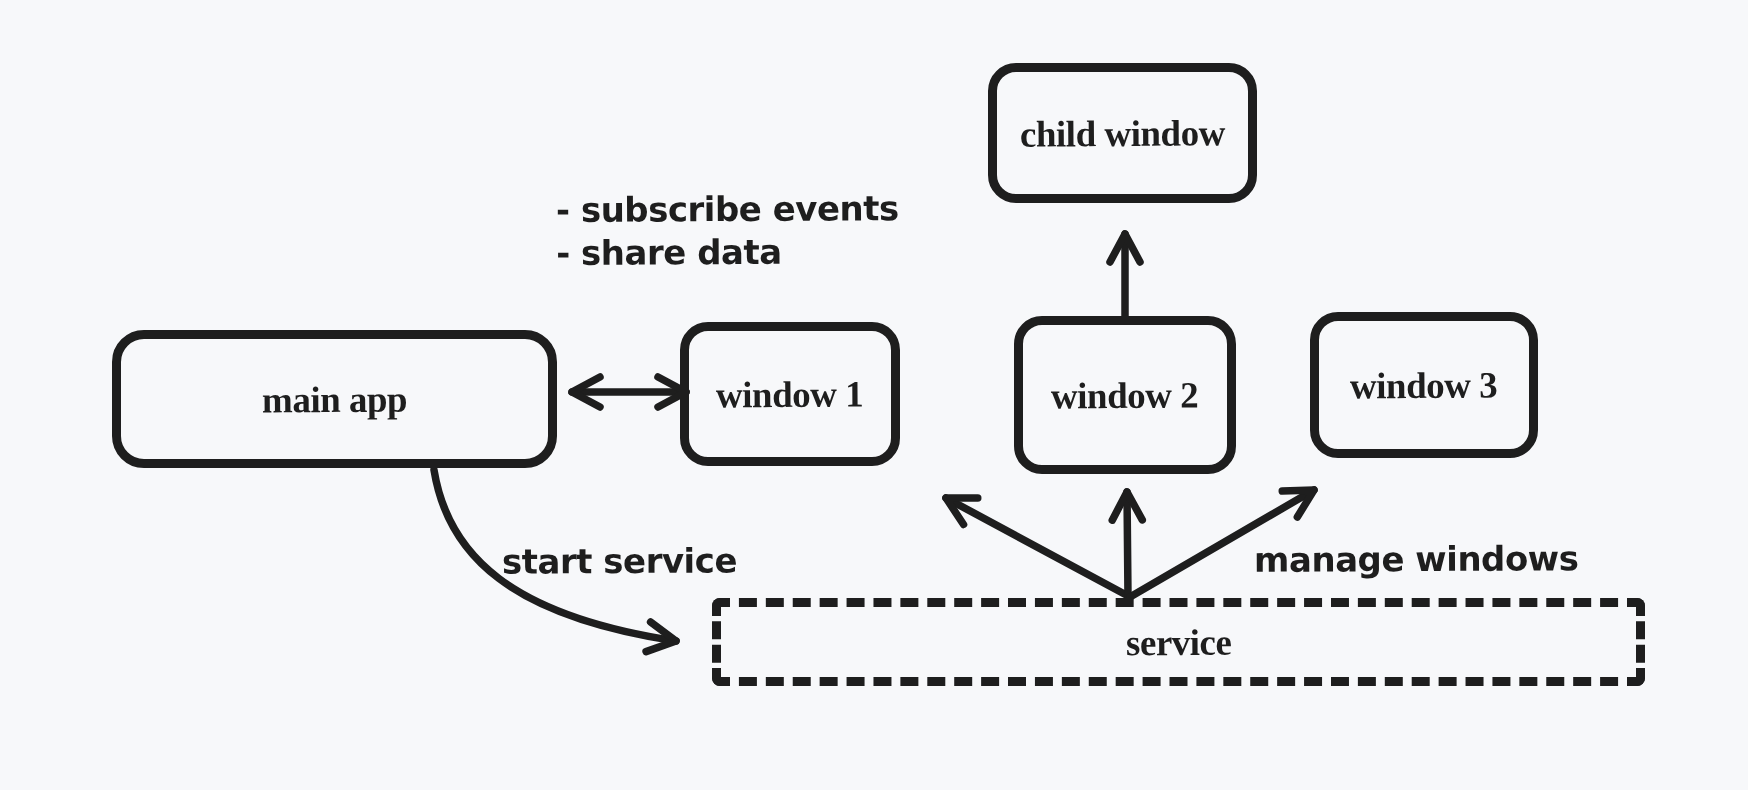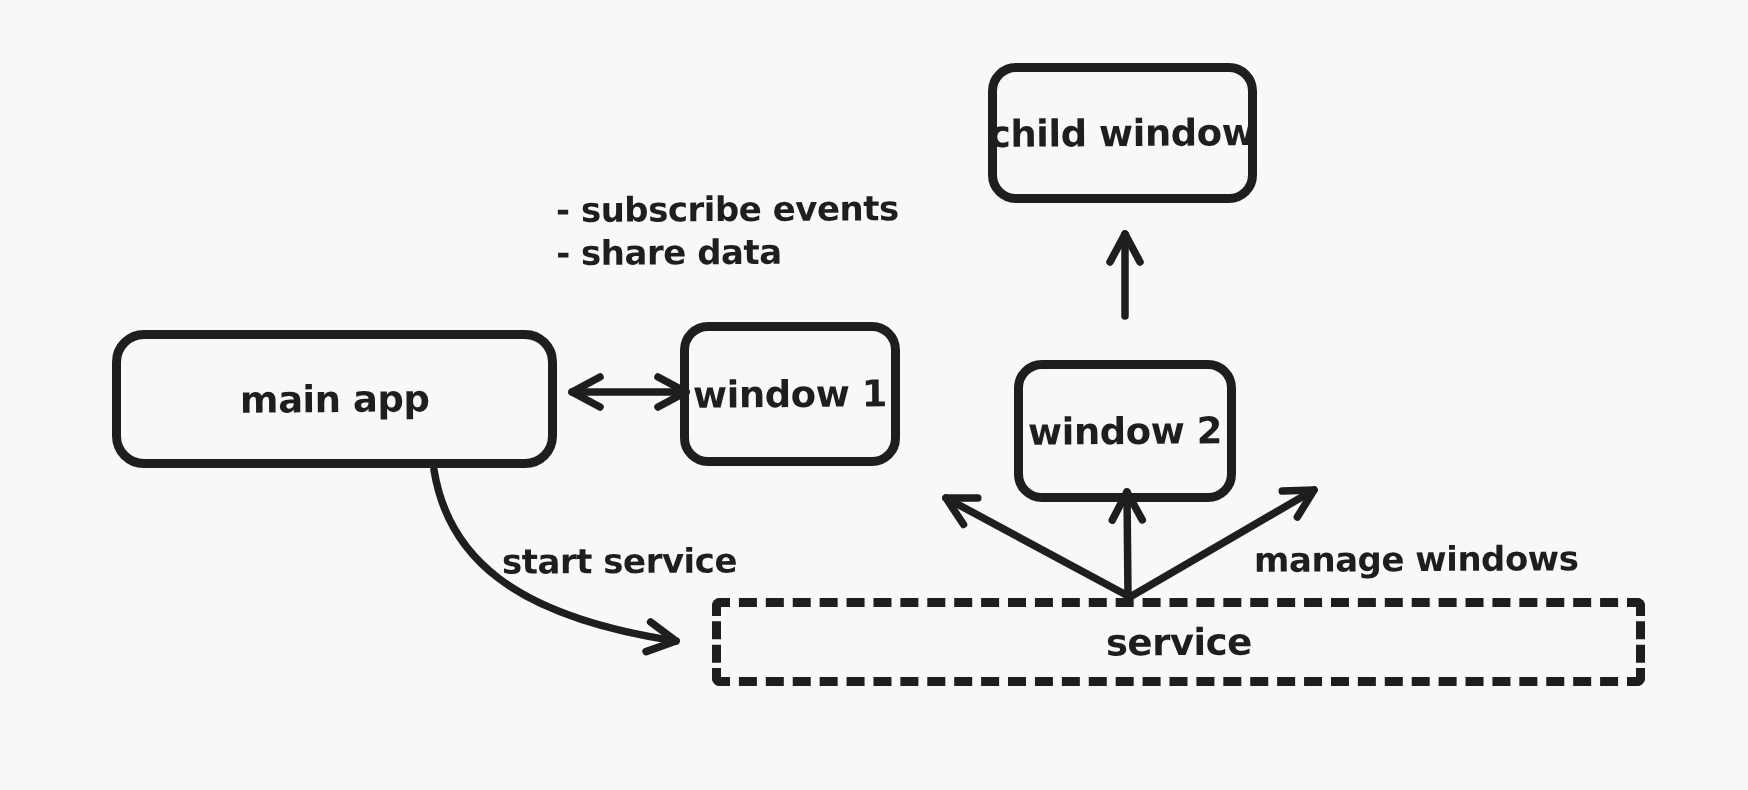--- a/index.html
+++ b/index.html
@@ -18,20 +18,21 @@
     stroke-linecap:round; stroke-linejoin:round;
   }
   .arrowhead-path { stroke: var(--ink); stroke-width:7; fill:none;
     stroke-linecap:round; stroke-linejoin:round; }
   .node {
     position:absolute;
     border:9px solid var(--ink);
     border-radius:28px;
     display:flex; align-items:center; justify-content:center;
     background:transparent;
+    font-family:Liberation Serif, serif;
   }
   .node span {
     font-size:37px; font-weight:bold; letter-spacing:-0.5px;
     white-space:nowrap; transform:rotate(-0.4deg);
   }
   .node.dashed {
     border-style:dashed; border-width:9px; border-radius:8px;
   }
   .note {
     position:absolute; font-size:34px; font-weight:bold;
@@ -65,24 +66,27 @@
   </svg>
 
   <div class="node" style="left:112px; top:330px; width:445px; height:138px; border-radius:32px;align-items:center;">
     <span>main app</span>
   </div>
 
   <div class="node" style="left:680px; top:322px; width:220px; height:144px;">
     <span>window 1</span>
   </div>
 
-  <div class="node" style="left:1014px; top:316px; width:222px; height:142px;margin-top:44px;">
+  <div class="node" style="left:1014px; top:316px; width:222px; height:158px;">
     <span>window 2</span>
   </div>
 
+  <div class="node" style="left:1310px; top:312px; width:228px; height:146px;">
+    <span>window 3</span>
+  </div>
 
   <div class="node" style="left:988px; top:63px; width:269px; height:140px;">
     <span>child window</span>
   </div>
 
   <div class="node dashed" style="left:712px; top:598px; width:933px; height:88px;">
     <span>service</span>
   </div>
 
   <div class="note" style="left:556px; top:188px;">

